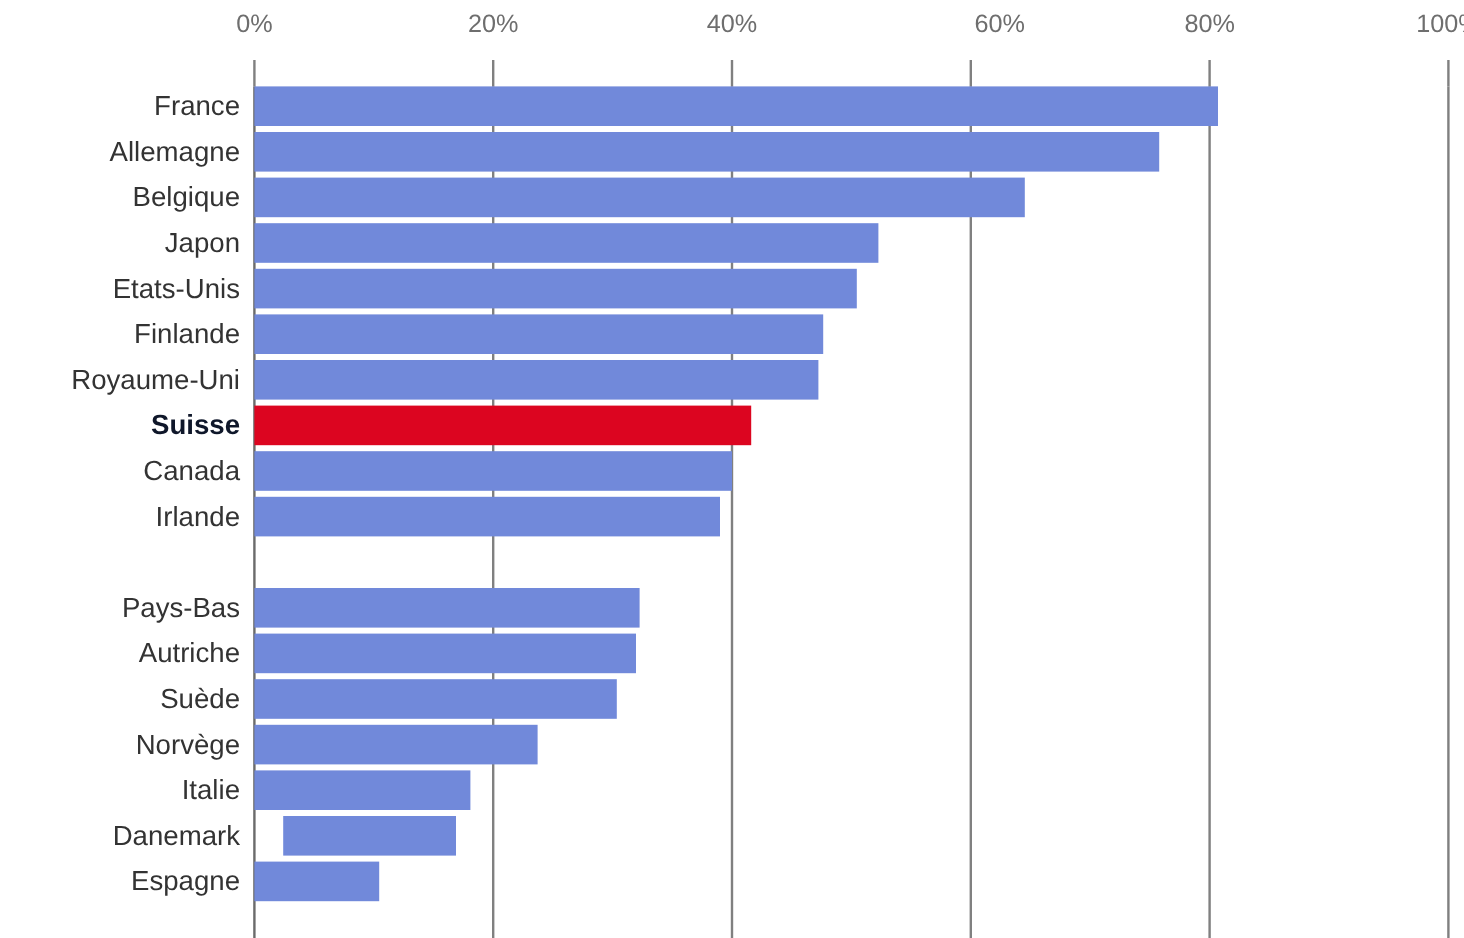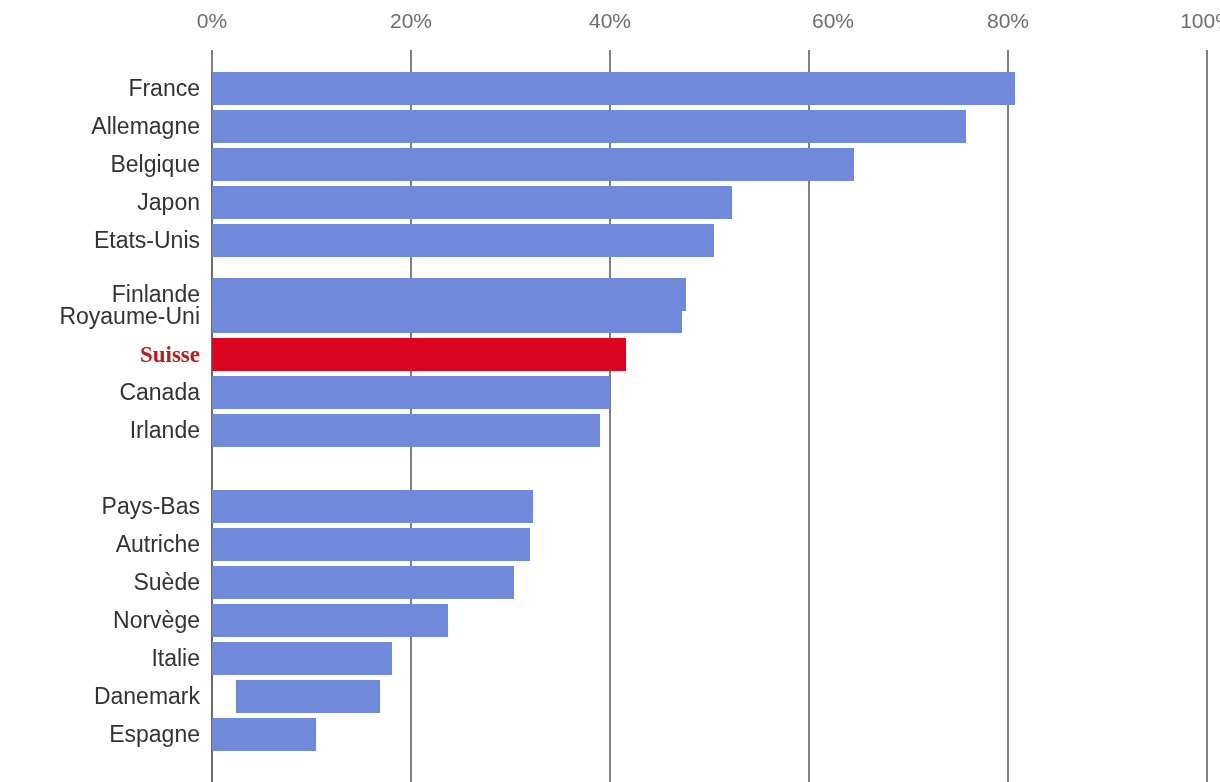--- a/index.html
+++ b/index.html
@@ -69,22 +69,21 @@
     top: 0;
     height: 33px;
     line-height: 33px;
     font-size: 23px;
     color: #333333;
     white-space: nowrap;
     text-align: right;
   }
   .cat-label.highlight {
     font-weight: bold;
-    color: #b91c1c;
-    font-family: Liberation Serif, serif;
+    color: #0f172a;
   }
   .bar {
     position: absolute;
     top: 0;
     height: 33px;
   }
 </style>
 </head>
 <body>
 
@@ -132,21 +131,21 @@
         <div class="bar" style="left: 212px; width: 641.775px; background: rgb(113, 137, 218);"></div>
       </div>
       <div class="bar-row" style="top: 186px;">
         <div class="cat-label">Japon</div>
         <div class="bar" style="left: 212px; width: 520.385px; background: rgb(113, 137, 218);"></div>
       </div>
       <div class="bar-row" style="top: 224px;">
         <div class="cat-label">Etats-Unis</div>
         <div class="bar" style="left: 212px; width: 502.475px; background: rgb(113, 137, 218);"></div>
       </div>
-      <div class="bar-row" style="top: 278px;">
+      <div class="bar-row" style="top: 262px;">
         <div class="cat-label">Finlande</div>
         <div class="bar" style="left: 212px; width: 473.62px; background: rgb(113, 137, 218);"></div>
       </div>
       <div class="bar-row" style="top: 300px;">
         <div class="cat-label">Royaume-Uni</div>
         <div class="bar" style="left: 212px; width: 469.64px; background: rgb(113, 137, 218);"></div>
       </div>
       <div class="bar-row" style="top: 338px;">
         <div class="cat-label highlight">Suisse</div>
         <div class="bar" style="left: 212px; width: 413.92px; background: rgb(220, 5, 32);"></div>

